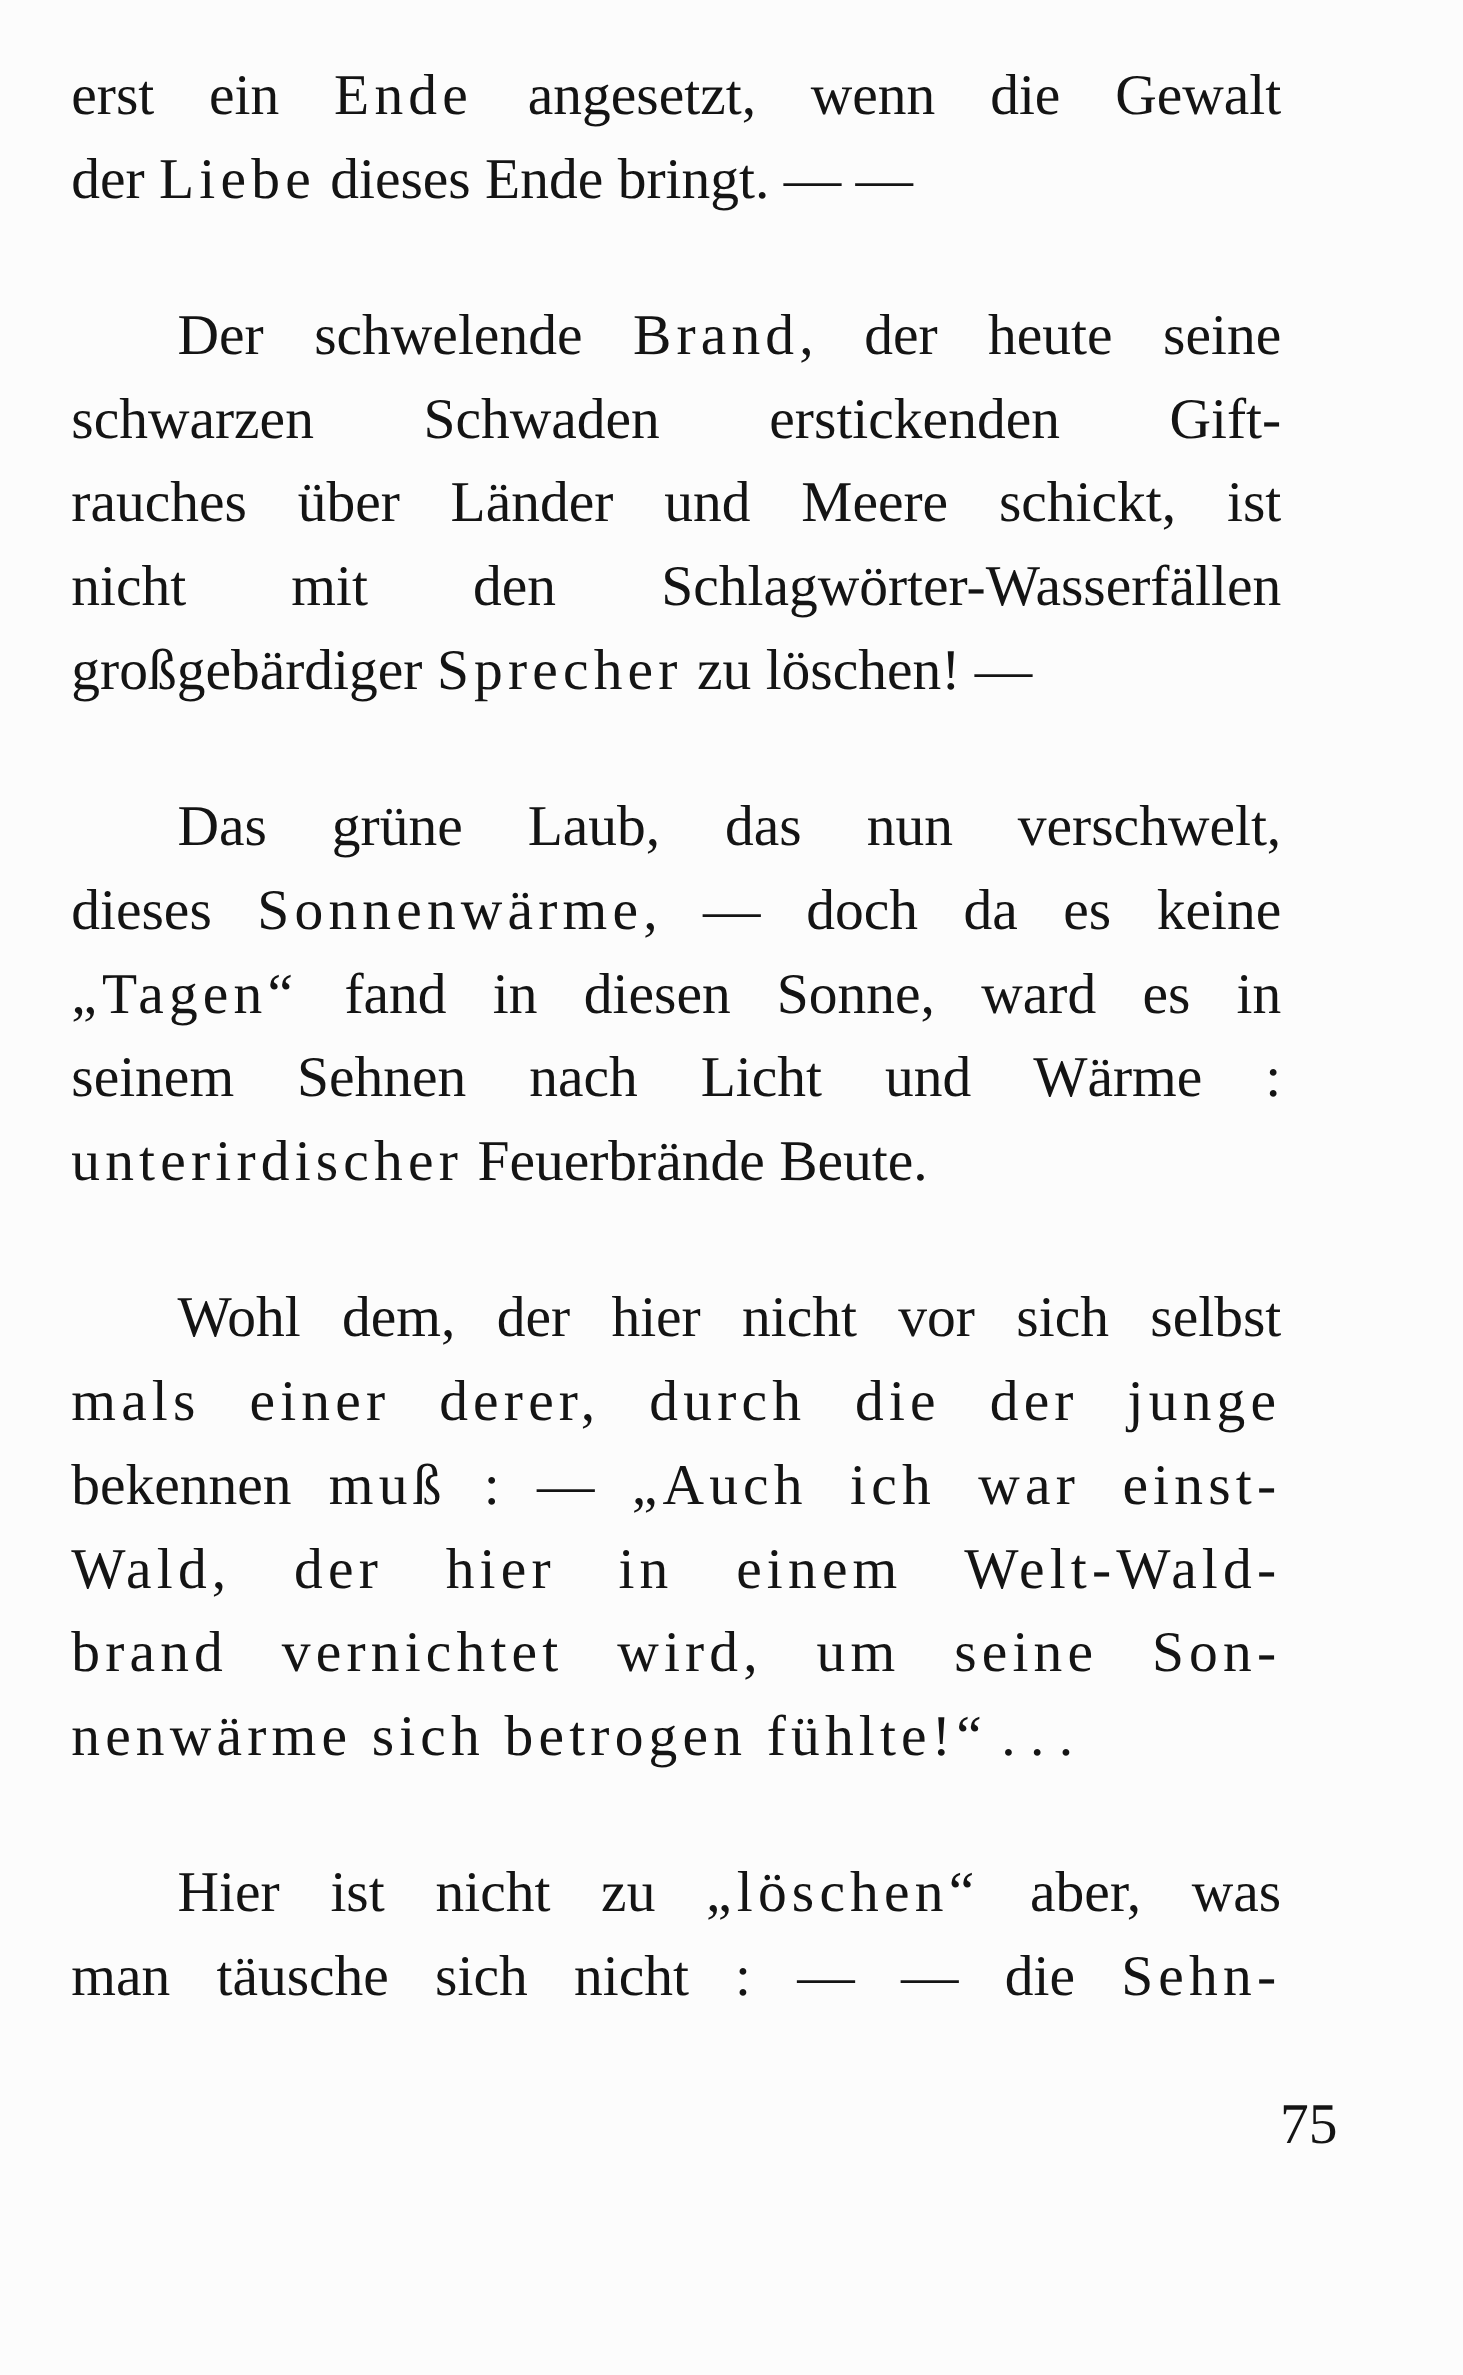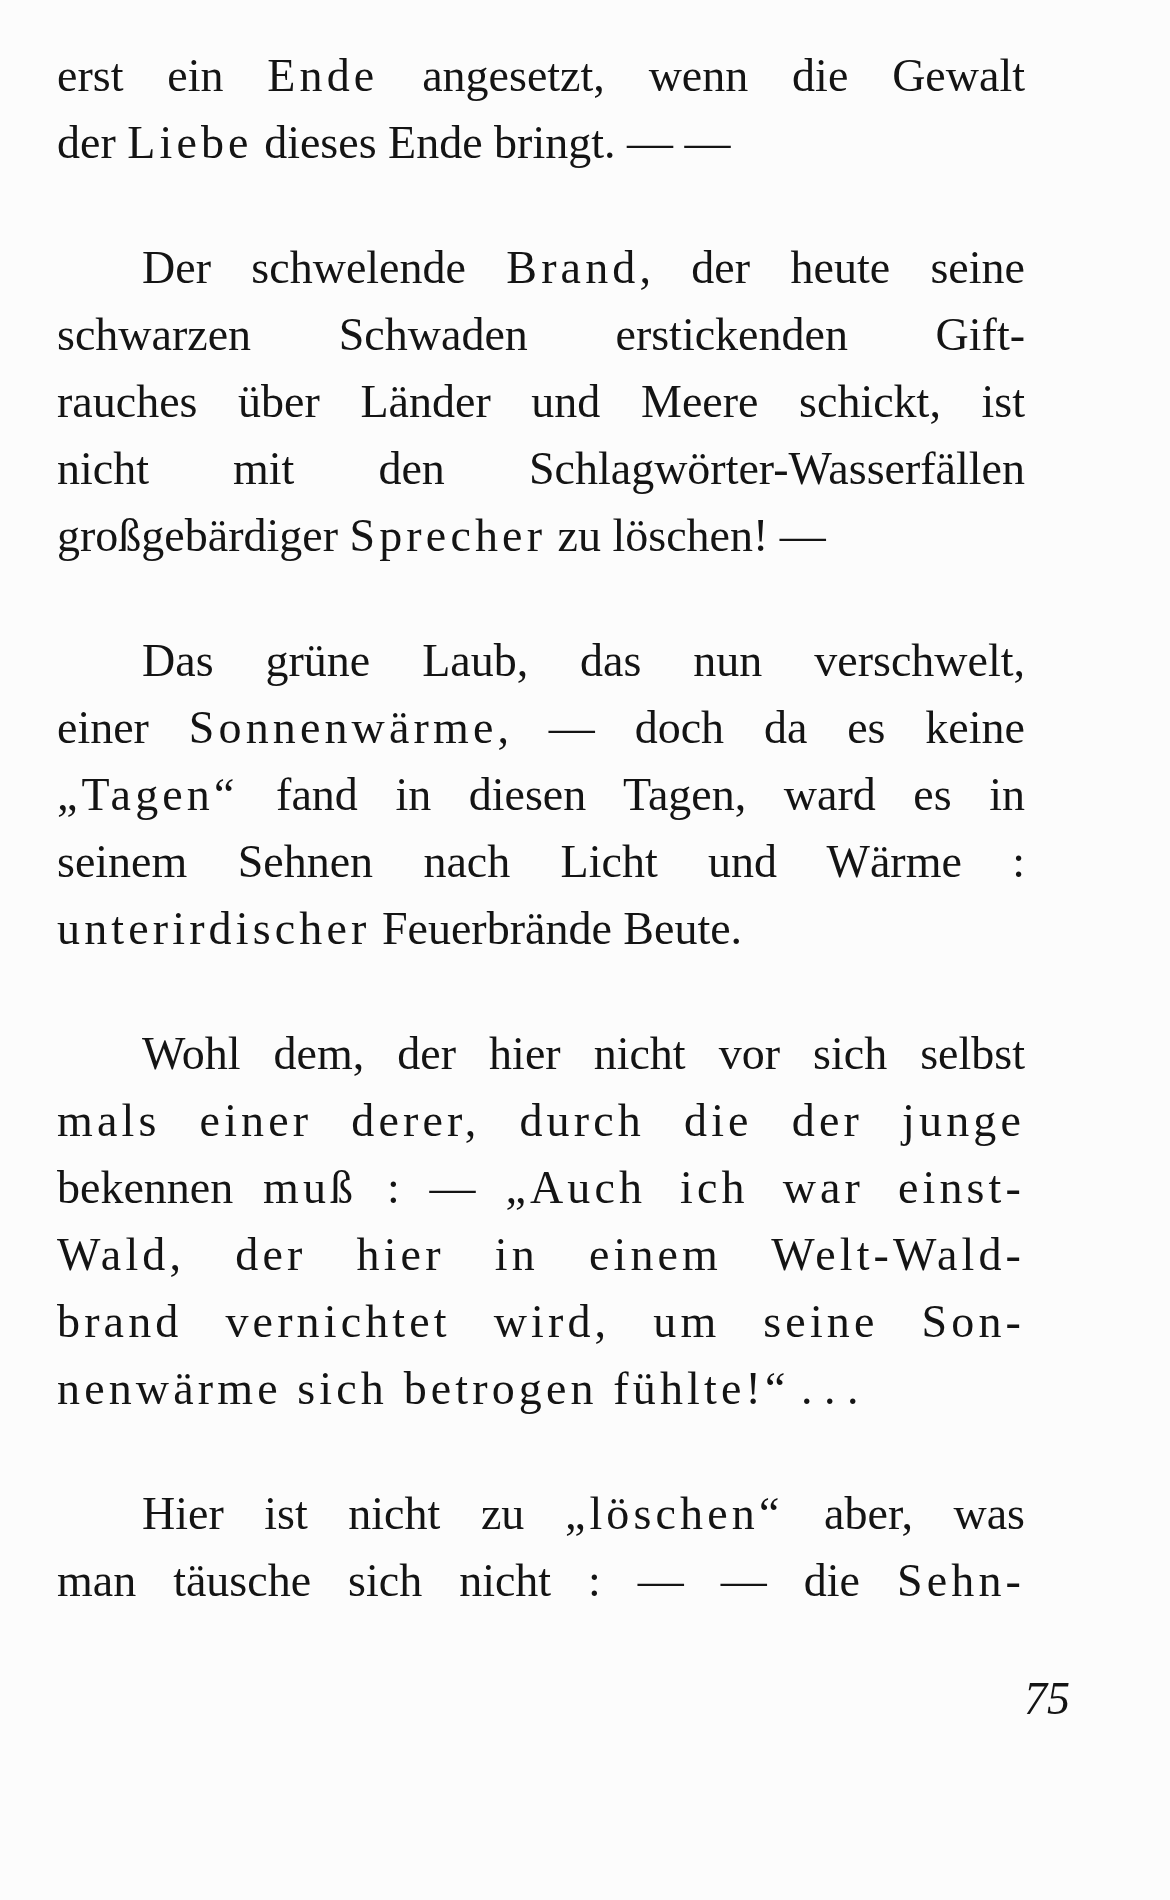--- a/index.html
+++ b/index.html
@@ -45,43 +45,42 @@
   .seg.spaced {
     letter-spacing: 0.09em;
   }
   .pagenum-row {
     padding: 0 100px 0 0;
     margin-top: 60px;
     text-align: right;
     font-size: 46px;
     line-height: 50px;
     font-weight: 500;
-    font-style: italic;
   }
 </style>
 </head>
 <body style="background: rgb(252, 252, 252); color: rgb(20, 20, 20);">
 
 <div class="page">
   <main class="text-block">
       <p class="para">
         <span class="line just"><span class="seg">erst ein </span><span class="seg spaced">Ende</span><span class="seg"> angesetzt, wenn die Gewalt</span></span>
         <span class="line"><span class="seg">der </span><span class="seg spaced">Liebe</span><span class="seg"> dieses Ende bringt. — —</span></span>
       </p>
       <p class="para">
         <span class="line just indent"><span class="seg">Der schwelende </span><span class="seg spaced">Brand</span><span class="seg">, der heute seine</span></span>
         <span class="line just"><span class="seg">schwarzen Schwaden erstickenden Gift-</span></span>
         <span class="line just"><span class="seg">rauches über Länder und Meere schickt, ist</span></span>
         <span class="line just"><span class="seg">nicht mit den Schlagwörter-Wasserfällen</span></span>
         <span class="line"><span class="seg">großgebärdiger </span><span class="seg spaced">Sprecher</span><span class="seg"> zu löschen! —</span></span>
       </p>
       <p class="para">
         <span class="line just indent"><span class="seg">Das grüne Laub, das nun verschwelt,</span></span>
-        <span class="line just"><span class="seg">einer </span><span class="seg spaced">Sonnenwärme</span><span class="seg">, — doch da es keine</span></span>
-        <span class="line just"><span class="seg spaced">„Tagen“</span><span class="seg"> fand in diesen Tagen, ward es in</span></span>
+        <span class="line just"><span class="seg">dieses </span><span class="seg spaced">Sonnenwärme</span><span class="seg">, — doch da es keine</span></span>
+        <span class="line just"><span class="seg spaced">„Tagen“</span><span class="seg"> fand in diesen Sonne, ward es in</span></span>
         <span class="line just"><span class="seg">seinem Sehnen nach Licht und Wärme :</span></span>
         <span class="line"><span class="seg spaced">unterirdischer</span><span class="seg"> Feuerbrände Beute.</span></span>
       </p>
       <p class="para">
         <span class="line just indent"><span class="seg">Wohl dem, der hier nicht vor sich selbst</span></span>
         <span class="line just"><span class="seg spaced">mals einer derer, durch die der junge</span></span>
         <span class="line just"><span class="seg">bekennen </span><span class="seg spaced">muß</span><span class="seg"> : — </span><span class="seg spaced">„Auch ich war einst-</span></span>
         <span class="line just"><span class="seg spaced">Wald, der hier in einem Welt-Wald-</span></span>
         <span class="line just"><span class="seg spaced">brand vernichtet wird, um seine Son-</span></span>
         <span class="line"><span class="seg spaced">nenwärme sich betrogen fühlte!“</span><span class="seg"> . . .</span></span>

